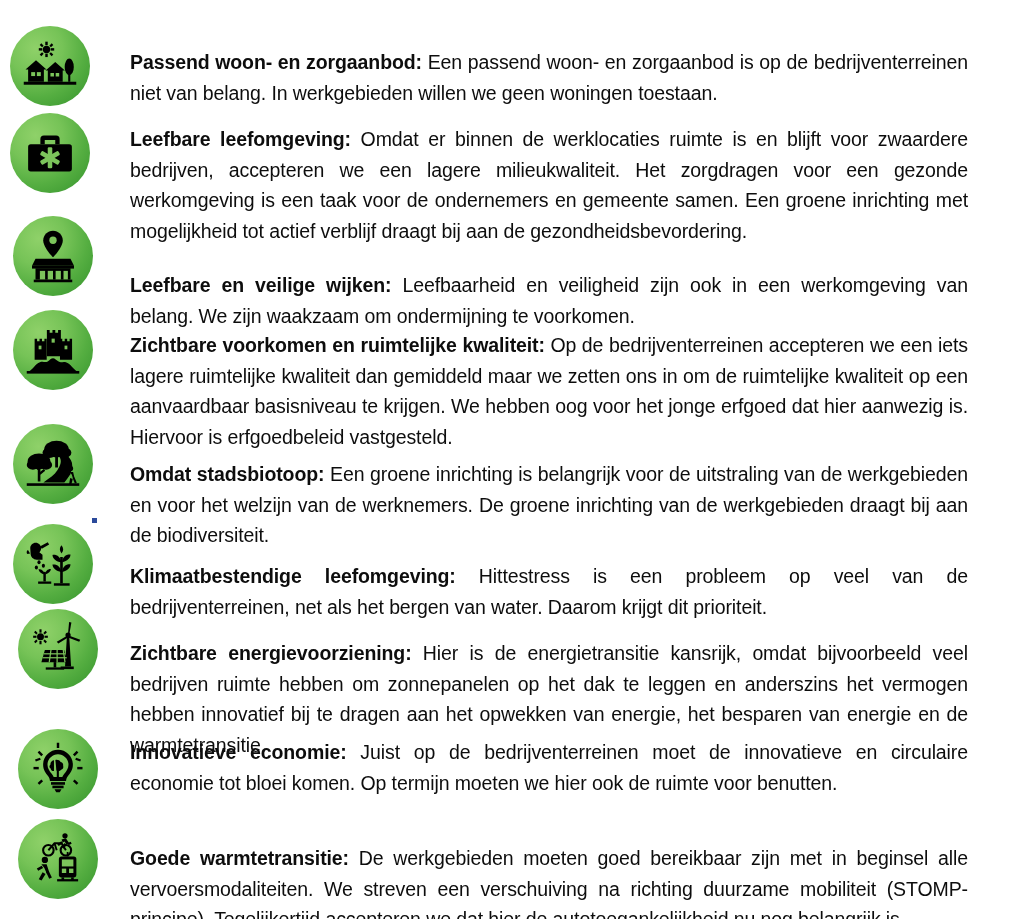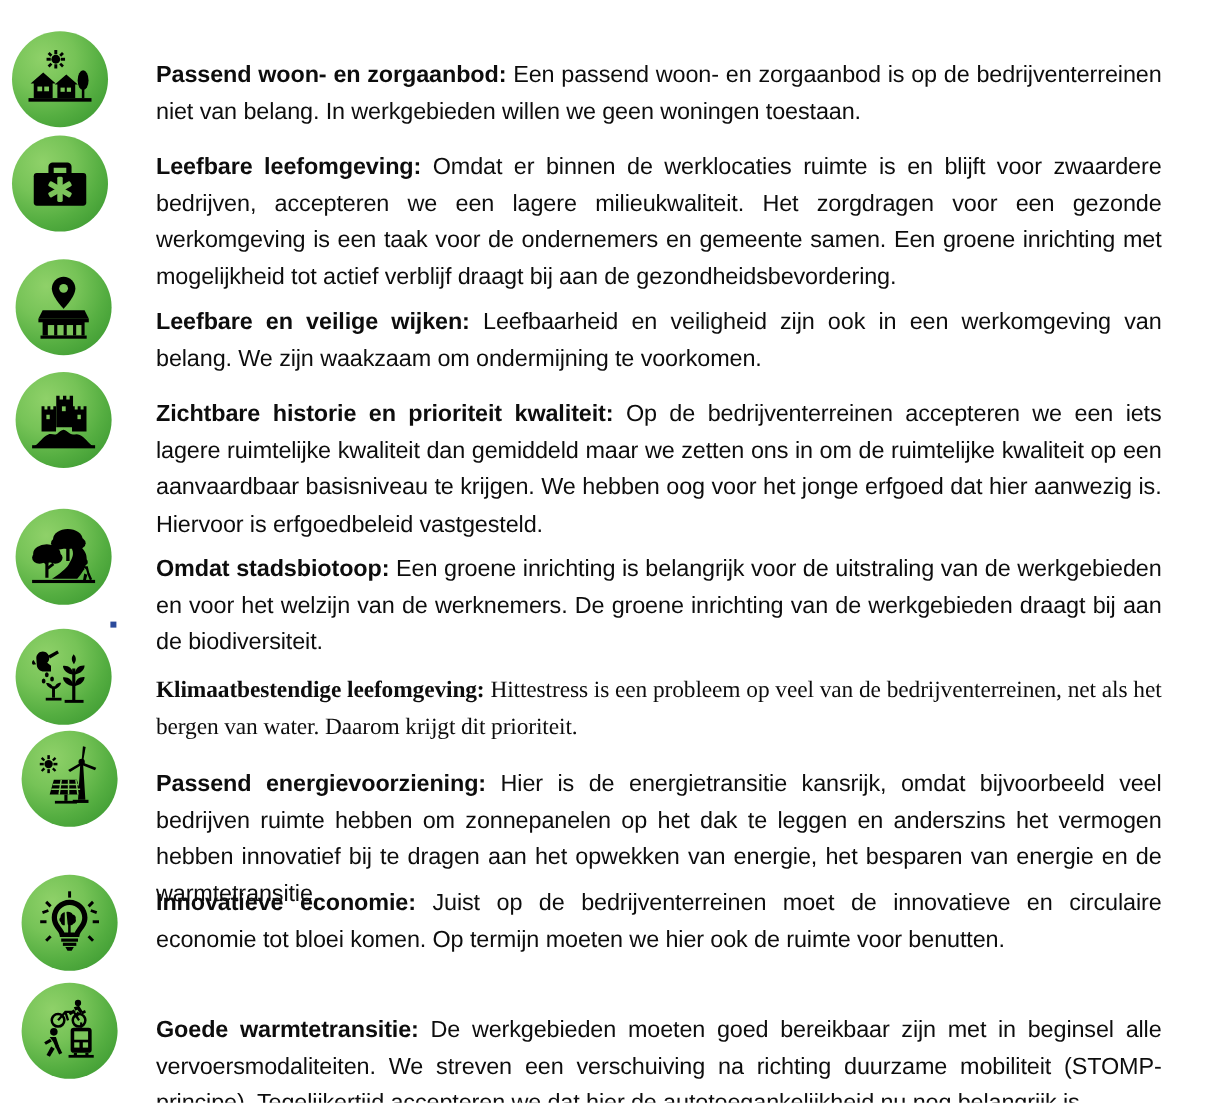--- a/index.html
+++ b/index.html
@@ -334,38 +334,38 @@
   <div class="text-col">
 
     <p class="para" style="top:19px;">
       <span class="lead">Passend woon- en zorgaanbod:</span><span class="body"> Een passend woon- en zorgaanbod is op de bedrijventerreinen niet van belang. In werkgebieden willen we geen woningen toestaan.</span>
     </p>
 
     <p class="para" style="top:96px;">
       <span class="lead">Leefbare leefomgeving:</span><span class="body"> Omdat er binnen de werklocaties ruimte is en blijft voor zwaardere bedrijven, accepteren we een lagere milieukwaliteit. Het zorgdragen voor een gezonde werkomgeving is een taak voor de ondernemers en gemeente samen. Een groene inrichting met mogelijkheid tot actief verblijf draagt bij aan de gezondheidsbevordering.</span>
     </p>
 
-    <p class="para" style="top:225px;">
+    <p class="para" style="top:242px;">
       <span class="lead">Leefbare en veilige wijken:</span><span class="body"> Leefbaarheid en veiligheid zijn ook in een werkomgeving van belang. We zijn waakzaam om ondermijning te voorkomen.</span>
     </p>
 
     <p class="para" style="top:302px;">
-      <span class="lead">Zichtbare historie en prioriteit kwaliteit:</span><span class="body"> Op de bedrijventerreinen accepteren we een iets lagere ruimtelijke kwaliteit dan gemiddeld maar we zetten ons in om de ruimtelijke kwaliteit op een aanvaardbaar basisniveau te krijgen. We hebben oog voor het jonge erfgoed dat hier aanwezig is. Hiervoor is erfgoedbeleid vastgesteld.</span>
+      <span class="lead">Zichtbare voorkomen en ruimtelijke kwaliteit:</span><span class="body"> Op de bedrijventerreinen accepteren we een iets lagere ruimtelijke kwaliteit dan gemiddeld maar we zetten ons in om de ruimtelijke kwaliteit op een aanvaardbaar basisniveau te krijgen. We hebben oog voor het jonge erfgoed dat hier aanwezig is. Hiervoor is erfgoedbeleid vastgesteld.</span>
     </p>
 
     <p class="para" style="top:431px;">
       <span class="lead">Omdat stadsbiotoop:</span><span class="body"> Een groene inrichting is belangrijk voor de uitstraling van de werkgebieden en voor het welzijn van de werknemers. De groene inrichting van de werkgebieden draagt bij aan de biodiversiteit.</span>
     </p>
 
-    <p class="para" style="top:533px;font-family:Liberation Serif, serif;">
+    <p class="para" style="top:533px;">
       <span class="lead">Klimaatbestendige leefomgeving:</span><span class="body"> Hittestress is een probleem op veel van de bedrijventerreinen, net als het bergen van water. Daarom krijgt dit prioriteit.</span>
     </p>
 
     <p class="para" style="top:610px;">
-      <span class="lead">Passend energievoorziening:</span><span class="body"> Hier is de energietransitie kansrijk, omdat bijvoorbeeld veel bedrijven ruimte hebben om zonnepanelen op het dak te leggen en anderszins het vermogen hebben innovatief bij te dragen aan het opwekken van energie, het besparen van energie en de warmtetransitie.</span>
+      <span class="lead">Zichtbare energievoorziening:</span><span class="body"> Hier is de energietransitie kansrijk, omdat bijvoorbeeld veel bedrijven ruimte hebben om zonnepanelen op het dak te leggen en anderszins het vermogen hebben innovatief bij te dragen aan het opwekken van energie, het besparen van energie en de warmtetransitie.</span>
     </p>
 
     <p class="para" style="top:709px;">
       <span class="lead">Innovatieve economie:</span><span class="body"> Juist op de bedrijventerreinen moet de innovatieve en circulaire economie tot bloei komen. Op termijn moeten we hier ook de ruimte voor benutten.</span>
     </p>
 
     <p class="para" style="top:815px;">
       <span class="lead">Goede warmtetransitie:</span><span class="body"> De werkgebieden moeten goed bereikbaar zijn met in beginsel alle vervoersmodaliteiten. We streven een verschuiving na richting duurzame mobiliteit (STOMP-principe). Tegelijkertijd accepteren we dat hier de autotoegankelijkheid nu nog belangrijk is.</span>
     </p>
 

